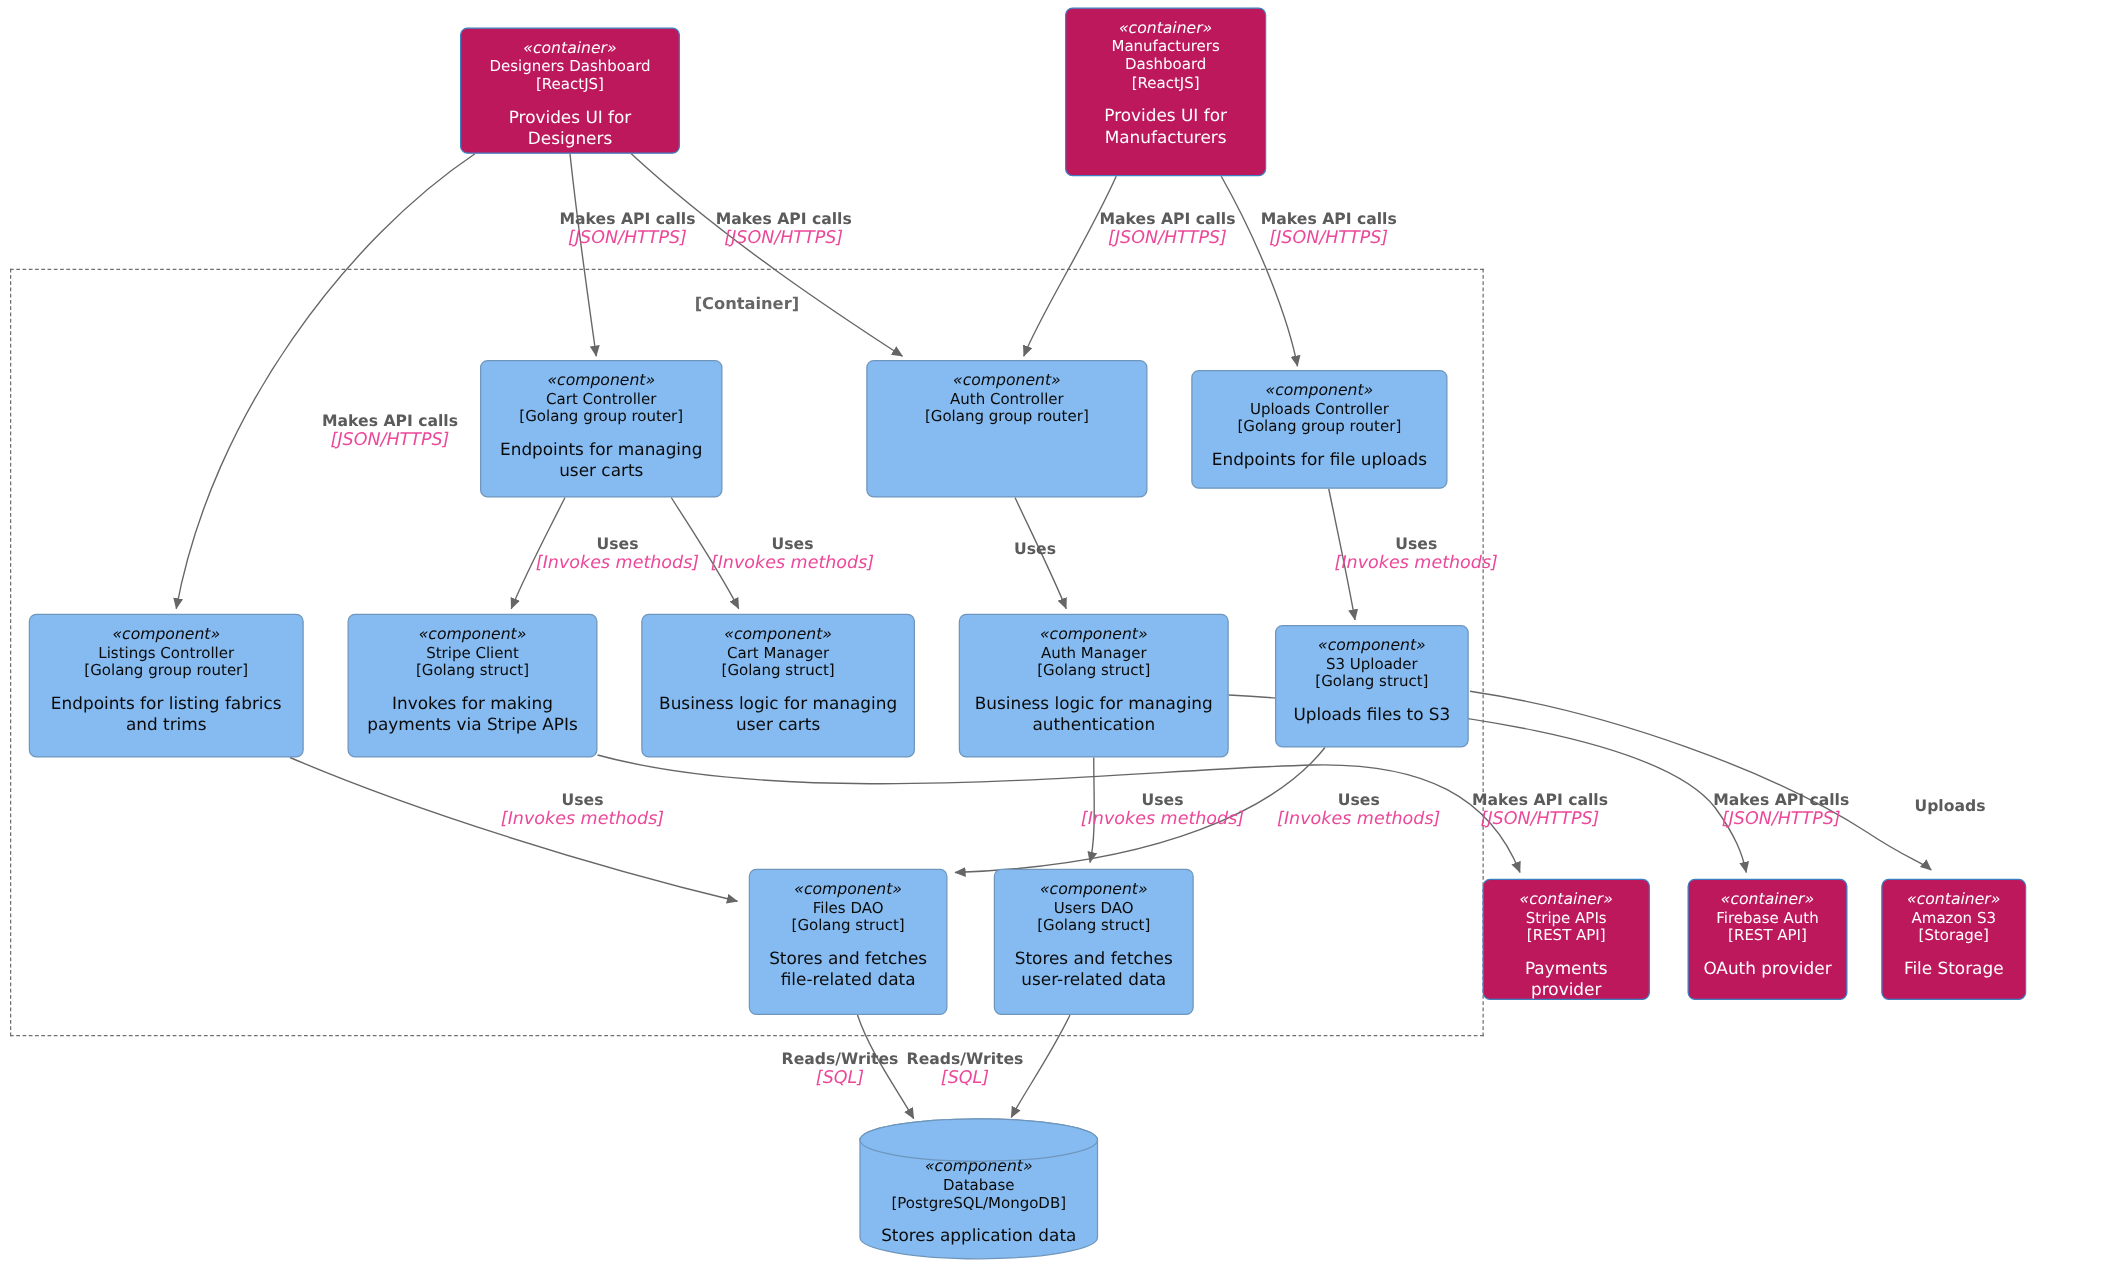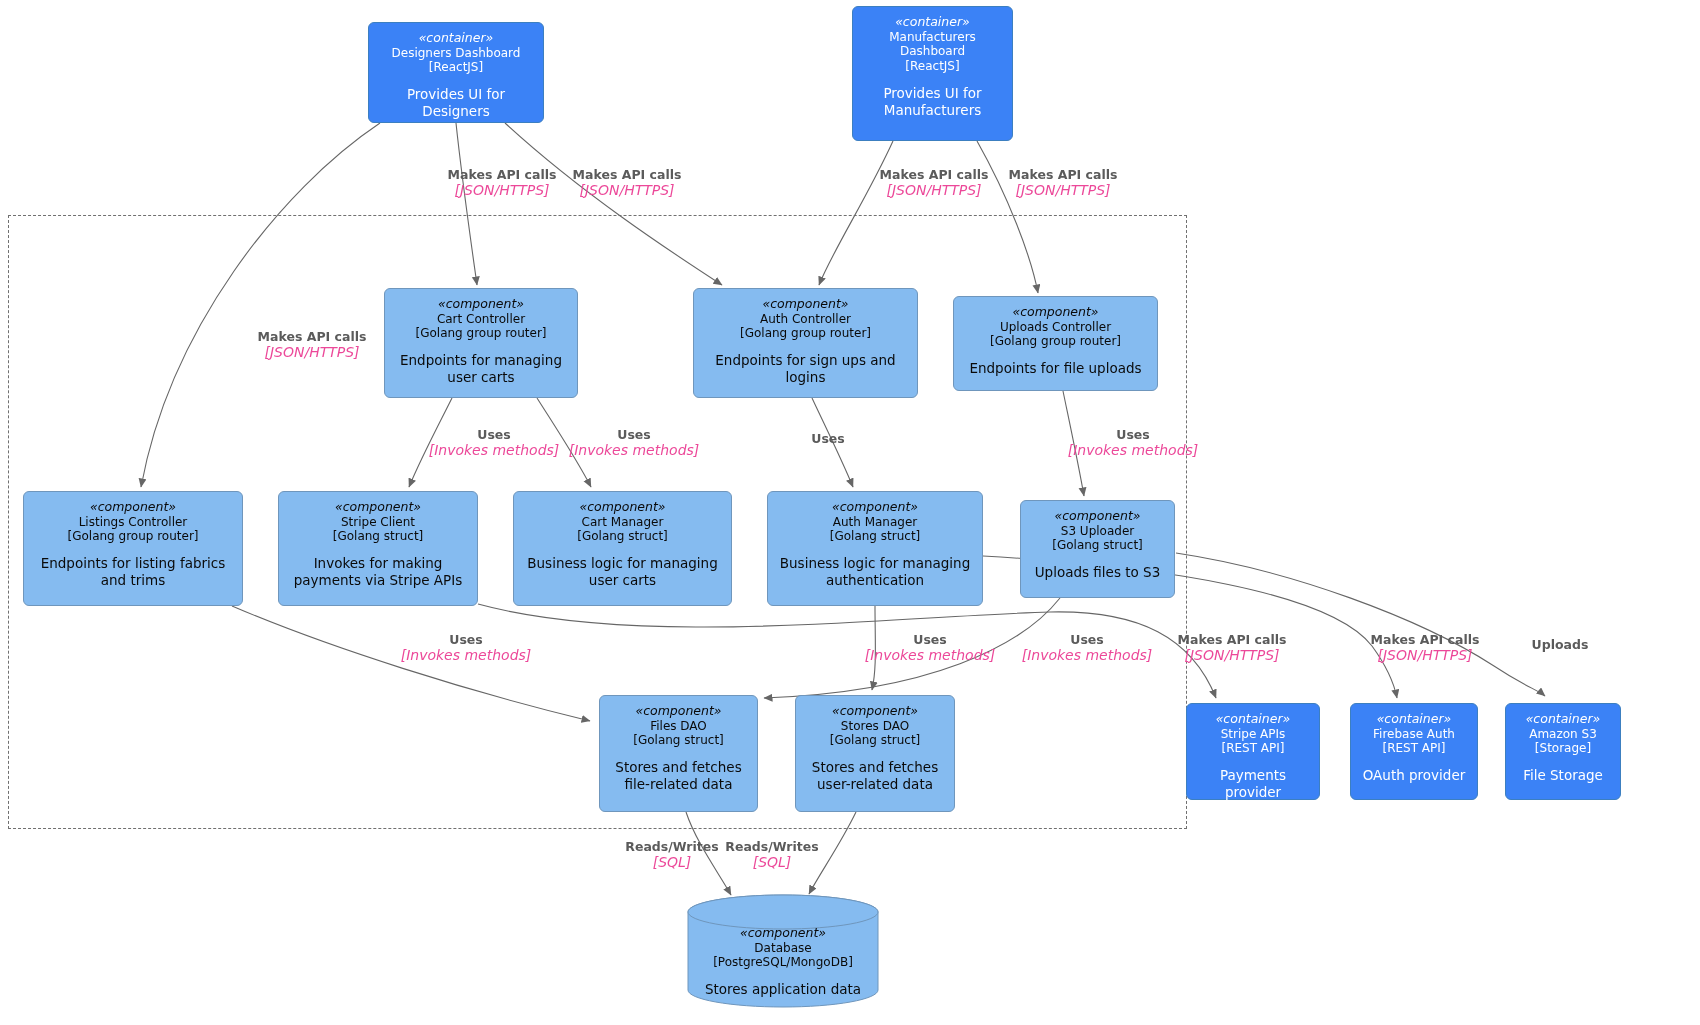--- a/index.html
+++ b/index.html
@@ -11,38 +11,39 @@
     position:absolute;border:1.5px dashed #707070;z-index:0;background:transparent;
   }
   .btitle{position:absolute;left:0;right:0;top:18px;text-align:center;}
   .btitle .bt-main{font-size:15px;font-weight:bold;color:#333333;display:block;}
   .btitle .bt-sub{font-size:13px;font-weight:bold;color:#666666;display:block;margin-top:2px;}
   #edge-layer{position:absolute;left:0;top:0;z-index:1;}
   .node{
     position:absolute;z-index:2;box-sizing:border-box;text-align:center;
     border-radius:6px;padding:7px 6px 0 6px;
   }
-  .node.container{background:#3b82f6;border:1px solid #3c7fc0;color:#ffffff;}
+  .node.container{background:#be185d;border:1px solid #3c7fc0;color:#ffffff;}
   .node.component{background:#85bbf0;border:1px solid #6f96bc;color:#0a0a0a;}
   .node.cylinder{background:transparent;border:none;padding-top:30px;color:#0a0a0a;}
   .stereo{font-size:12.5px;font-style:italic;line-height:1.2;}
   .nname{font-size:12px;font-weight:normal;line-height:1.2;margin-top:1px;}
   .ntech{font-size:12px;line-height:1.25;}
   .ndesc{font-size:13.5px;line-height:1.25;margin-top:11px;}
   .elabel{position:absolute;z-index:2;transform:translateX(-50%);text-align:center;white-space:nowrap;}
   .elabel .lmain{font-size:12.5px;font-weight:bold;color:#5b5b5b;line-height:1.15;}
   .elabel .ltech{font-size:14px;font-style:italic;color:#ec4899;line-height:1.15;}
 </style>
 </head>
 <body>
 
 <div id="canvas">
 
   <div id="boundary" style="left: 8px; top: 215px; width: 1177px; height: 612px;">
     <div class="btitle">
+      <span class="bt-sub">[Container]</span>
     </div>
   </div>
 
   <svg id="edge-layer" width="1700" height="1025" viewBox="0 0 1700 1025">
     <defs>
       <marker id="arrowhead" markerWidth="11" markerHeight="9" refX="8.5" refY="4" orient="auto" markerUnits="userSpaceOnUse">
         <path d="M0,0 L9,4 L0,8 Z" fill="#666666"></path>
       </marker>
     </defs>
     <g id="edges">
@@ -85,21 +86,20 @@
     <div class="node component" style="left: 384px; top: 288px; width: 194px; height: 110px;">
       <div class="stereo">«component»</div>
       <div class="nname">Cart Controller</div>
       <div class="ntech">[Golang group router]</div>
       <div class="ndesc">Endpoints for managing user carts</div>
     </div>
     <div class="node component" style="left: 693px; top: 288px; width: 225px; height: 110px;">
       <div class="stereo">«component»</div>
       <div class="nname">Auth Controller</div>
       <div class="ntech">[Golang group router]</div>
-      <div class="ndesc">Endpoints for sign ups and logins</div>
     </div>
     <div class="node component" style="left: 953px; top: 296px; width: 205px; height: 95px;">
       <div class="stereo">«component»</div>
       <div class="nname">Uploads Controller</div>
       <div class="ntech">[Golang group router]</div>
       <div class="ndesc">Endpoints for file uploads</div>
     </div>
     <div class="node component" style="left: 23px; top: 491px; width: 220px; height: 115px;">
       <div class="stereo">«component»</div>
       <div class="nname">Listings Controller</div>
@@ -131,21 +131,21 @@
       <div class="ndesc">Uploads files to S3</div>
     </div>
     <div class="node component" style="left: 599px; top: 695px; width: 159px; height: 117px;">
       <div class="stereo">«component»</div>
       <div class="nname">Files DAO</div>
       <div class="ntech">[Golang struct]</div>
       <div class="ndesc">Stores and fetches file-related data</div>
     </div>
     <div class="node component" style="left: 795px; top: 695px; width: 160px; height: 117px;">
       <div class="stereo">«component»</div>
-      <div class="nname">Stores DAO</div>
+      <div class="nname">Users DAO</div>
       <div class="ntech">[Golang struct]</div>
       <div class="ndesc">Stores and fetches user-related data</div>
     </div>
     <div class="node container" style="left: 1186px; top: 703px; width: 134px; height: 97px;">
       <div class="stereo">«container»</div>
       <div class="nname">Stripe APIs</div>
       <div class="ntech">[REST API]</div>
       <div class="ndesc">Payments provider</div>
     </div>
     <div class="node container" style="left: 1350px; top: 703px; width: 128px; height: 97px;">

